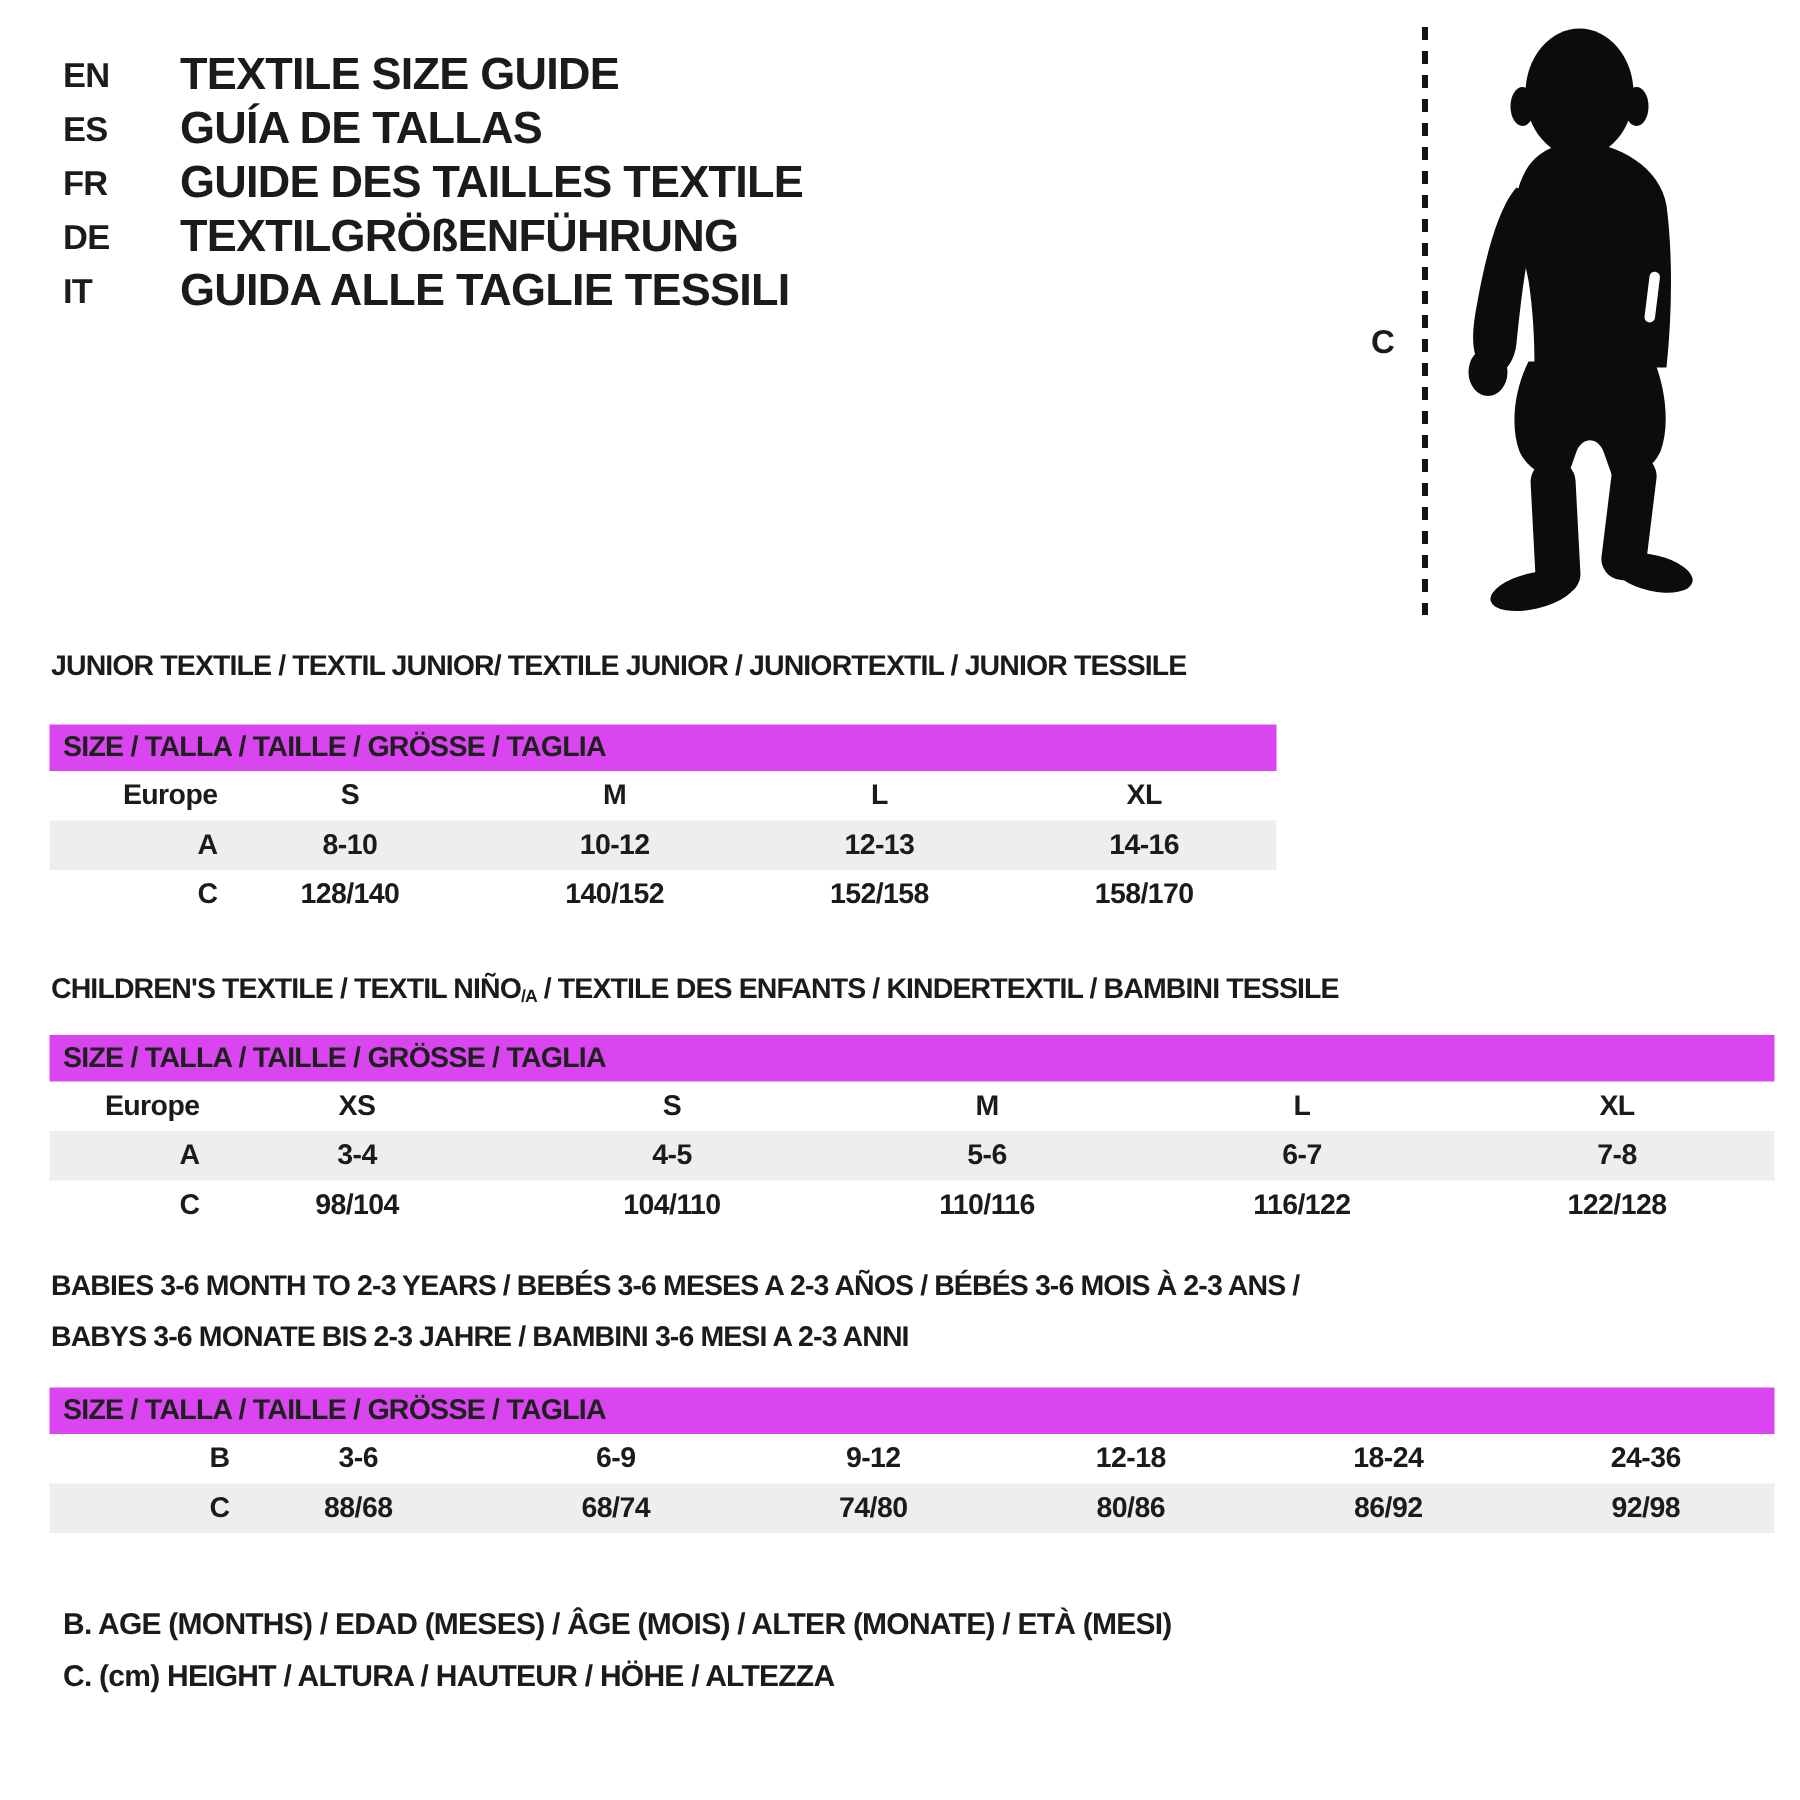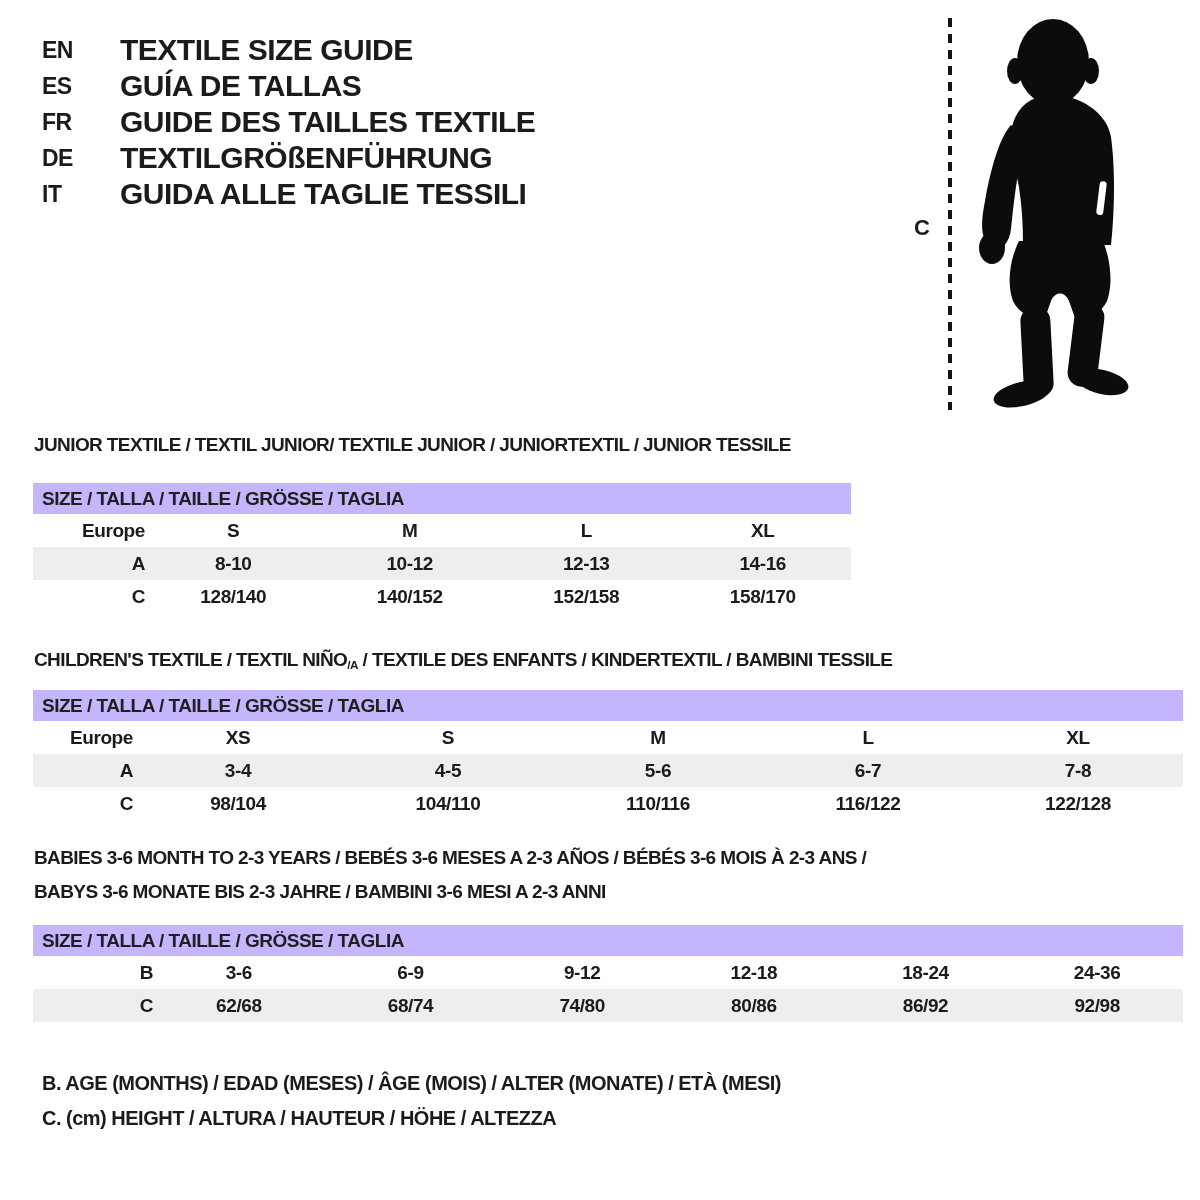--- a/index.html
+++ b/index.html
@@ -27,21 +27,21 @@
   
   .sec-heading{
     left:34px;font-size:19px;font-weight:700;letter-spacing:-0.6px;
     white-space:nowrap;line-height:24px;
   }
   .sub{font-size:0.62em;vertical-align:-0.28em;}
 
   
   .size-table{left:33px;}
   .band{
-    height:31px;line-height:31px;background:#c4b5fd;
+    height:31px;line-height:31px;background:#d946ef;
     font-size:19px;font-weight:700;letter-spacing:-0.5px;
     padding-left:9px;color:#1f1f1f;box-sizing:border-box;
   }
   .trow{display:grid;height:33px;line-height:33px;font-size:19px;font-weight:700;letter-spacing:-0.4px;}
   .trow.alt{background:#eeeeee;}
   .cols4{grid-template-columns:112px repeat(4,1fr);}
   .cols5{grid-template-columns:100px repeat(5,1fr);}
   .cols6{grid-template-columns:120px repeat(6,1fr);}
   .lbl{padding-left:9px;text-align:right;}
   .val{text-align:center;}
@@ -169,21 +169,21 @@
     <span class="lbl">B</span>
     <span class="val">3-6</span>
     <span class="val">6-9</span>
     <span class="val">9-12</span>
     <span class="val">12-18</span>
     <span class="val">18-24</span>
     <span class="val">24-36</span>
   </div>
   <div class="trow cols6 alt">
     <span class="lbl">C</span>
-    <span class="val">62/68</span>
+    <span class="val">88/68</span>
     <span class="val">68/74</span>
     <span class="val">74/80</span>
     <span class="val">80/86</span>
     <span class="val">86/92</span>
     <span class="val">92/98</span>
   </div>
 </div>
 
 <div class="abs legend">
   <div>B. AGE (MONTHS) / EDAD (MESES) / ÂGE (MOIS) / ALTER (MONATE) / ETÀ (MESI)</div>

